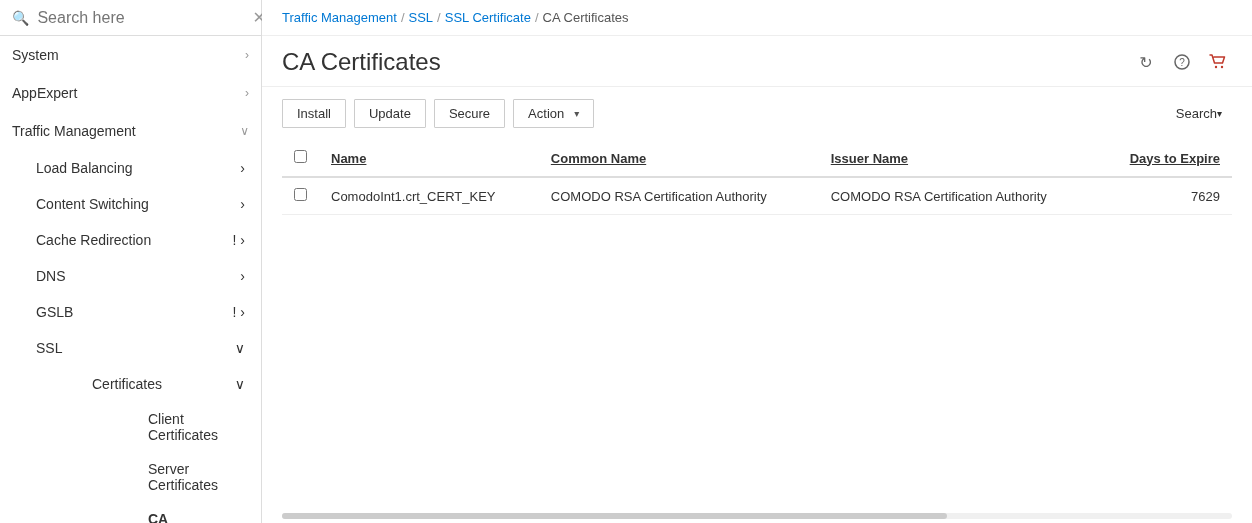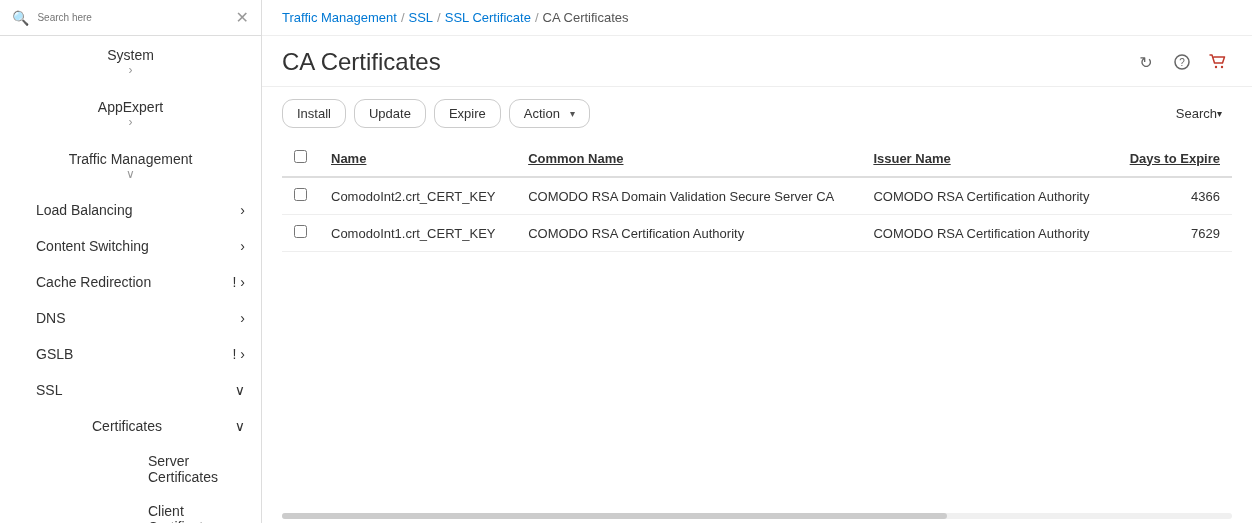--- a/index.html
+++ b/index.html
@@ -1,26 +1,26 @@
 <!DOCTYPE html>
 <html><head>
   <meta charset="utf-8">
   <style>
     * { box-sizing: border-box; margin: 0; padding: 0; }
     body { font-family: -apple-system, BlinkMacSystemFont, 'Segoe UI', sans-serif; font-size: 14px; color: #333; display: flex; height: 523px; overflow: hidden; background: #fff; }
 
     
     .sidebar { width: 262px; min-width: 262px; border-right: 1px solid #ddd; display: flex; flex-direction: column; background: #fff; height: 100%; }
     .search-bar { display: flex; align-items: center; padding: 8px 12px; border-bottom: 1px solid #ddd; gap: 8px; }
-    .search-bar input { border: none; outline: none; font-size: 10px; color: #999; flex: 1; background: transparent; }
+    .search-bar input { border: none; outline: none; font-size: 16px; color: #999; flex: 1; background: transparent; }
     .search-icon-wrap { color: #999; font-size: 14px; }
     .close-icon-wrap { color: #999; cursor: pointer; font-size: 16px; margin-left: auto; }
 
     .nav-items { flex: 1; overflow-y: auto; }
-    .nav-item { display: flex; align-items: center; justify-content: space-between; padding: 11px 12px; cursor: pointer; font-size: 14px; color: #333; flex-direction: column; }
+    .nav-item { display: flex; align-items: center; justify-content: space-between; padding: 11px 12px; cursor: pointer; font-size: 14px; color: #333; }
     .nav-item .chevron { color: #999; font-size: 12px; }
     .nav-item-label { flex: 1; }
     .nav-item-right { display: flex; align-items: center; gap: 4px; }
 
     .sub-nav { padding-left: 0; }
     .sub-nav-item { display: flex; align-items: center; justify-content: space-between; padding: 10px 16px 10px 36px; cursor: pointer; font-size: 14px; color: #333; }
 
     .sub-sub-nav-item { display: flex; align-items: center; justify-content: space-between; padding: 9px 16px 9px 56px; cursor: pointer; font-size: 14px; color: #333; }
     .sub-sub-nav-item.active { font-weight: 700; }
 
@@ -35,21 +35,21 @@
     .breadcrumb .sep { color: #999; }
     .breadcrumb .current { color: #555; }
 
     .page-header { display: flex; align-items: center; justify-content: space-between; padding: 12px 20px 10px 20px; border-bottom: 1px solid #eee; }
     .page-title { font-size: 24px; font-weight: 400; color: #333; }
     .header-icons { display: flex; gap: 8px; align-items: center; }
     .header-icon { width: 28px; height: 28px; display: flex; align-items: center; justify-content: center; color: #666; cursor: pointer; border: 1px solid transparent; border-radius: 3px; font-size: 16px; }
     .header-icon.cart { color: #d06060; }
 
     .toolbar { display: flex; align-items: center; padding: 12px 20px; gap: 8px; }
-    .btn { padding: 6px 14px; border: 1px solid #ccc; background: #fff; cursor: pointer; border-radius: 11px; font-size: 13px; color: #333; }
+    .btn { padding: 6px 14px; border: 1px solid #ccc; background: #fff; cursor: pointer; border-radius: 1px; font-size: 13px; color: #333; }
     .btn-action { display: flex; align-items: center; gap: 10px; border: 1px solid #ccc; }
     .btn-action .caret { font-size: 10px; color: #555; }
     .search-btn { margin-left: auto; display: flex; align-items: center; gap: 0; color: #333; font-size: 13px; cursor: pointer; padding: 6px 10px; border: none; background: none; }
     .search-btn .caret { font-size: 10px; }
 
     .table-wrap { flex: 1; overflow: auto; padding: 0 20px; }
     table { width: 100%; border-collapse: collapse; font-size: 13px; }
     thead tr { border-bottom: 2px solid #ddd; }
     th { text-align: left; padding: 10px 12px; font-weight: 600; color: #333; font-size: 13px; text-decoration: underline; }
     th.right { text-align: right; }
@@ -123,24 +123,24 @@
       </div>
 
       <div class="ssl-section">
         <div class="sub-nav-item" style="padding-left: 56px;">
           <span>Certificates</span>
           <span class="chevron">∨</span>
         </div>
 
         <div class="ssl-sub">
           <div class="sub-sub-nav-item">
-            <span>Server Certificates</span>
+            <span>Client Certificates</span>
           </div>
           <div class="sub-sub-nav-item">
-            <span>Client Certificates</span>
+            <span>Server Certificates</span>
           </div>
           <div class="sub-sub-nav-item active">
             <span>CA Certificates</span>
           </div>
         </div>
       </div>
     </div>
   </div>
 </div>
 
@@ -172,21 +172,21 @@
           <circle cx="7" cy="14" r="1.2" fill="#c0392b"></circle>
           <circle cx="13" cy="14" r="1.2" fill="#c0392b"></circle>
         </svg>
       </div>
     </div>
   </div>
 
   <div class="toolbar">
     <button class="btn">Install</button>
     <button class="btn">Update</button>
-    <button class="btn">Expire</button>
+    <button class="btn">Secure</button>
     <button class="btn btn-action">
       <span>Action</span>
       <span class="caret">▾</span>
     </button>
     <button class="search-btn">
       <span>Search</span>
       <span class="caret">▾</span>
     </button>
   </div>
 
@@ -201,29 +201,20 @@
           <th>Common Name</th>
           <th>Issuer Name</th>
           <th class="right">Days to Expire</th>
         </tr>
       </thead>
       <tbody>
         <tr class="">
           <td class="checkbox-cell">
             <input type="checkbox" style="">
           </td>
-          <td>ComodoInt2.crt_CERT_KEY</td>
-          <td>COMODO RSA Domain Validation Secure Server CA</td>
-          <td>COMODO RSA Certification Authority</td>
-          <td class="right">4366</td>
-        </tr>
-        <tr class="">
-          <td class="checkbox-cell">
-            <input type="checkbox" style="">
-          </td>
           <td>ComodoInt1.crt_CERT_KEY</td>
           <td>COMODO RSA Certification Authority</td>
           <td>COMODO RSA Certification Authority</td>
           <td class="right">7629</td>
         </tr>
       </tbody>
     </table>
   </div>
 
   <div class="scrollbar-track">

